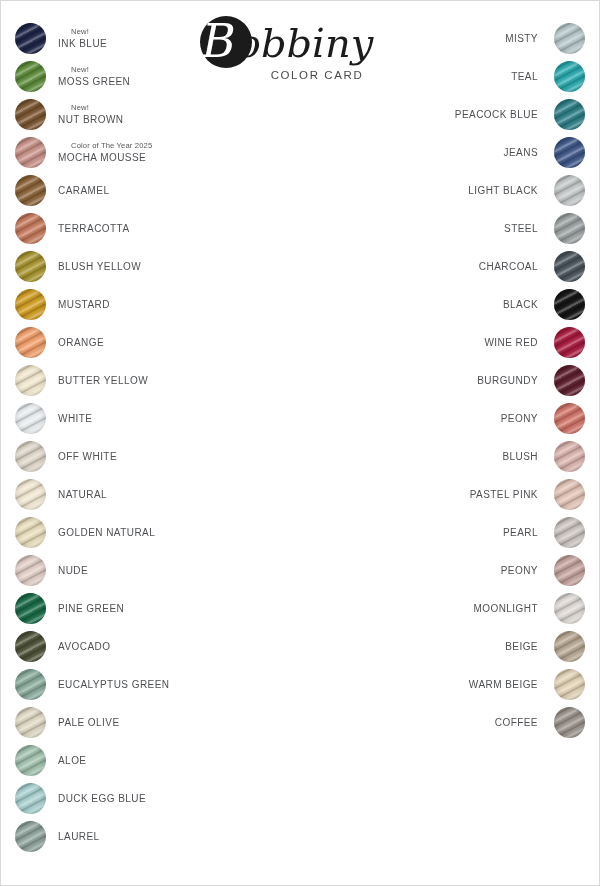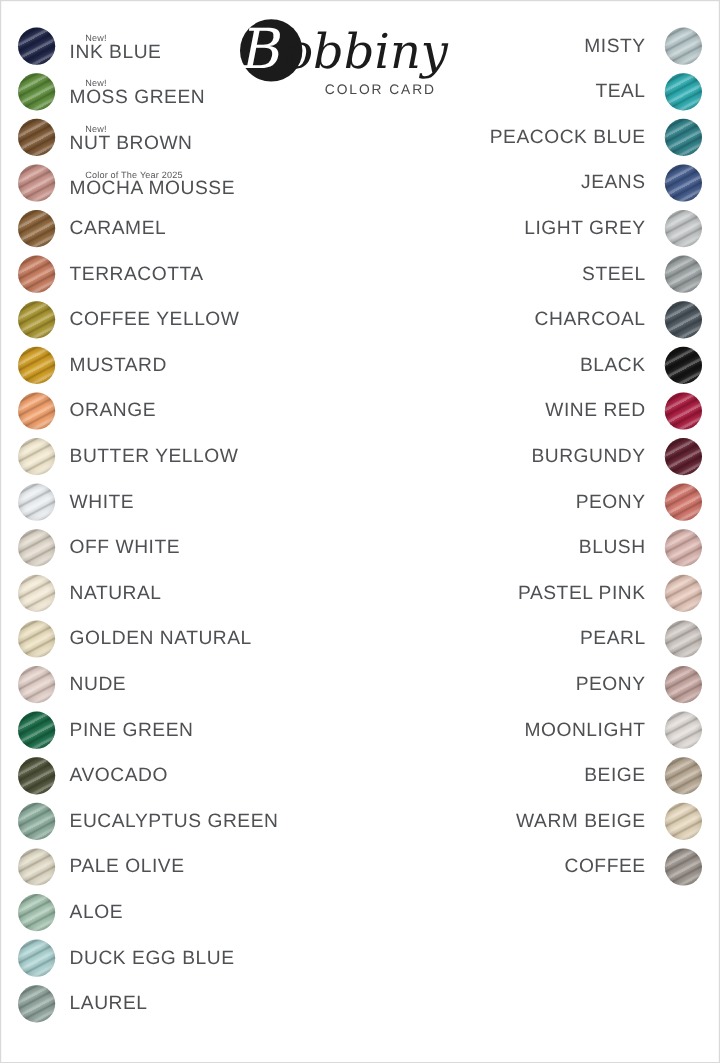--- a/index.html
+++ b/index.html
@@ -146,21 +146,21 @@
     color: #57585a;
     letter-spacing: 0.15px;
     line-height: 9px;
     margin-bottom: 1px;
     white-space: nowrap;
     margin-left: 13px;
   }
   .tag:empty { display: none; }
 
   .name {
-    font-size: 16px;
+    font-size: 10px;
     color: #4e5053;
     letter-spacing: 0.45px;
     line-height: 13px;
     white-space: nowrap;
   }
 </style>
 </head>
 <body>
 
 <div id="card">
@@ -210,21 +210,21 @@
       </div>
       <div class="swatch-row">
         <div class="swatch" style="background: rgb(197, 122, 93);"></div>
         <div class="labels">
           <div class="name">TERRACOTTA</div>
         </div>
       </div>
       <div class="swatch-row">
         <div class="swatch" style="background: rgb(168, 149, 49);"></div>
         <div class="labels">
-          <div class="name">COFFEE YELLOW</div>
+          <div class="name">BLUSH YELLOW</div>
         </div>
       </div>
       <div class="swatch-row">
         <div class="swatch" style="background: rgb(208, 156, 34);"></div>
         <div class="labels">
           <div class="name">MUSTARD</div>
         </div>
       </div>
       <div class="swatch-row">
         <div class="swatch" style="background: rgb(240, 159, 107);"></div>
@@ -332,21 +332,21 @@
       </div>
       <div class="swatch-row">
         <div class="swatch" style="background: rgb(64, 88, 137);"></div>
         <div class="labels">
           <div class="name">JEANS</div>
         </div>
       </div>
       <div class="swatch-row">
         <div class="swatch" style="background: rgb(197, 200, 201);"></div>
         <div class="labels">
-          <div class="name">LIGHT GREY</div>
+          <div class="name">LIGHT BLACK</div>
         </div>
       </div>
       <div class="swatch-row">
         <div class="swatch" style="background: rgb(156, 162, 163);"></div>
         <div class="labels">
           <div class="name">STEEL</div>
         </div>
       </div>
       <div class="swatch-row">
         <div class="swatch" style="background: rgb(75, 85, 93);"></div>

